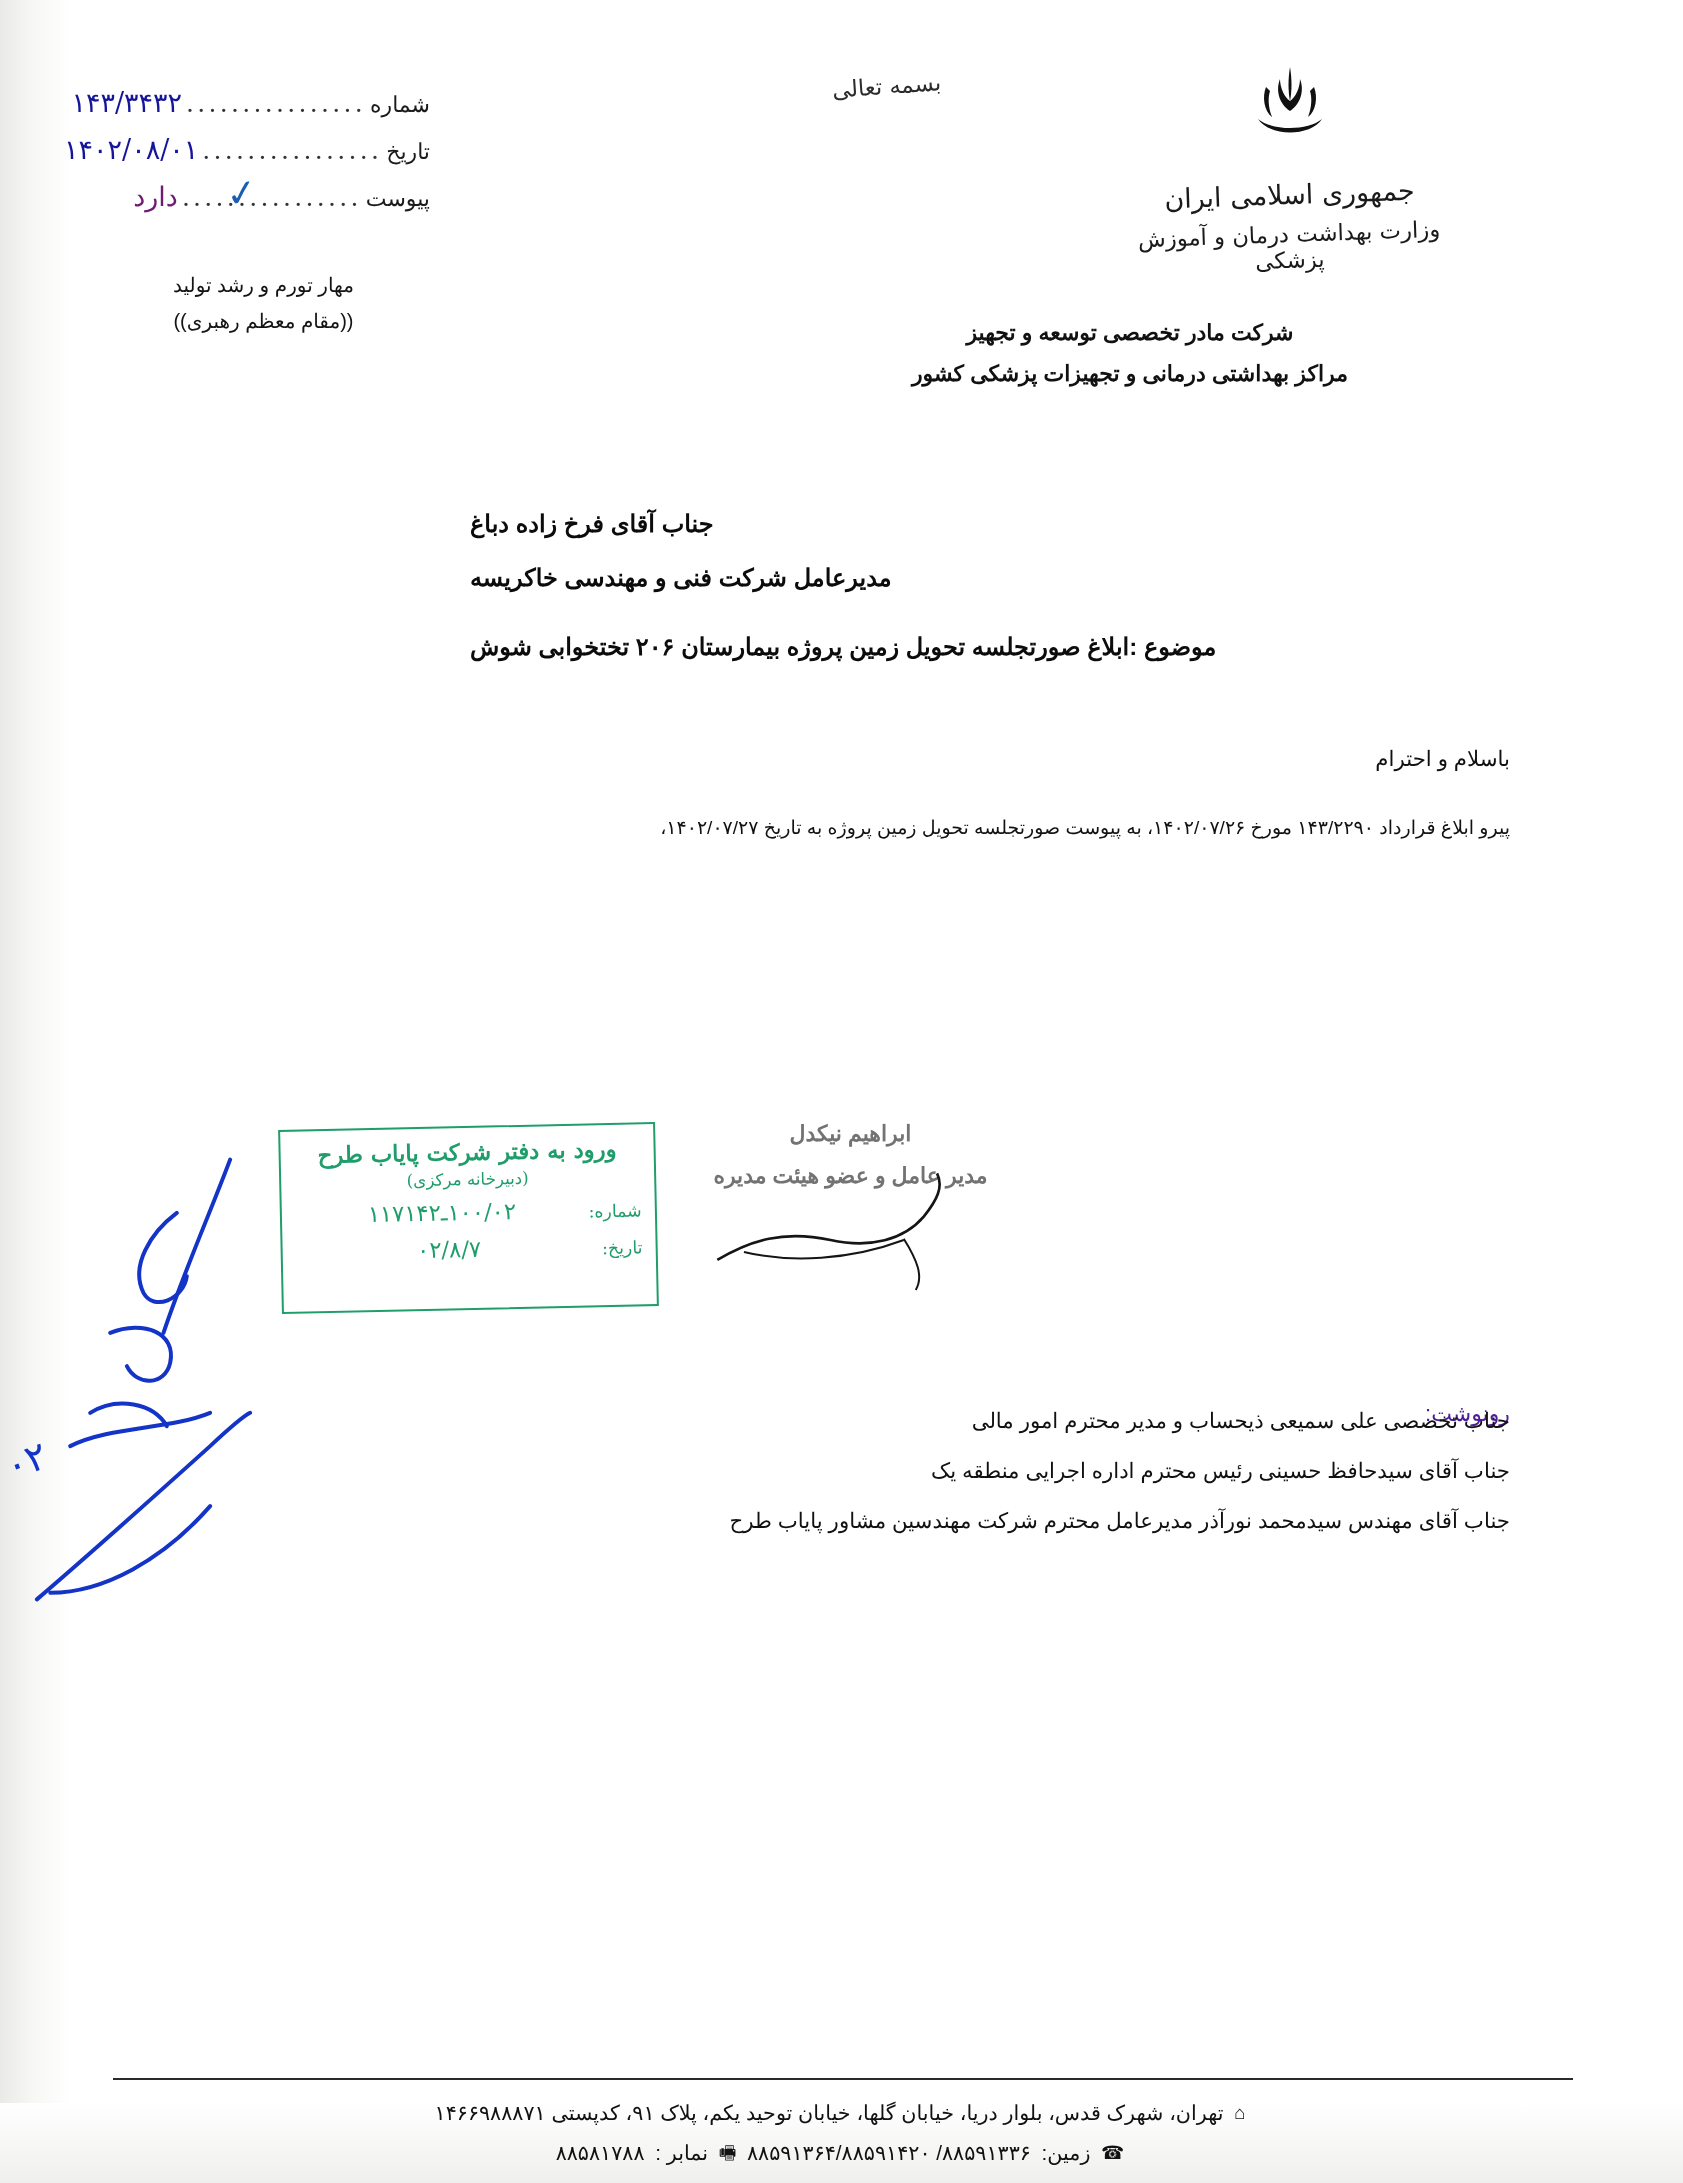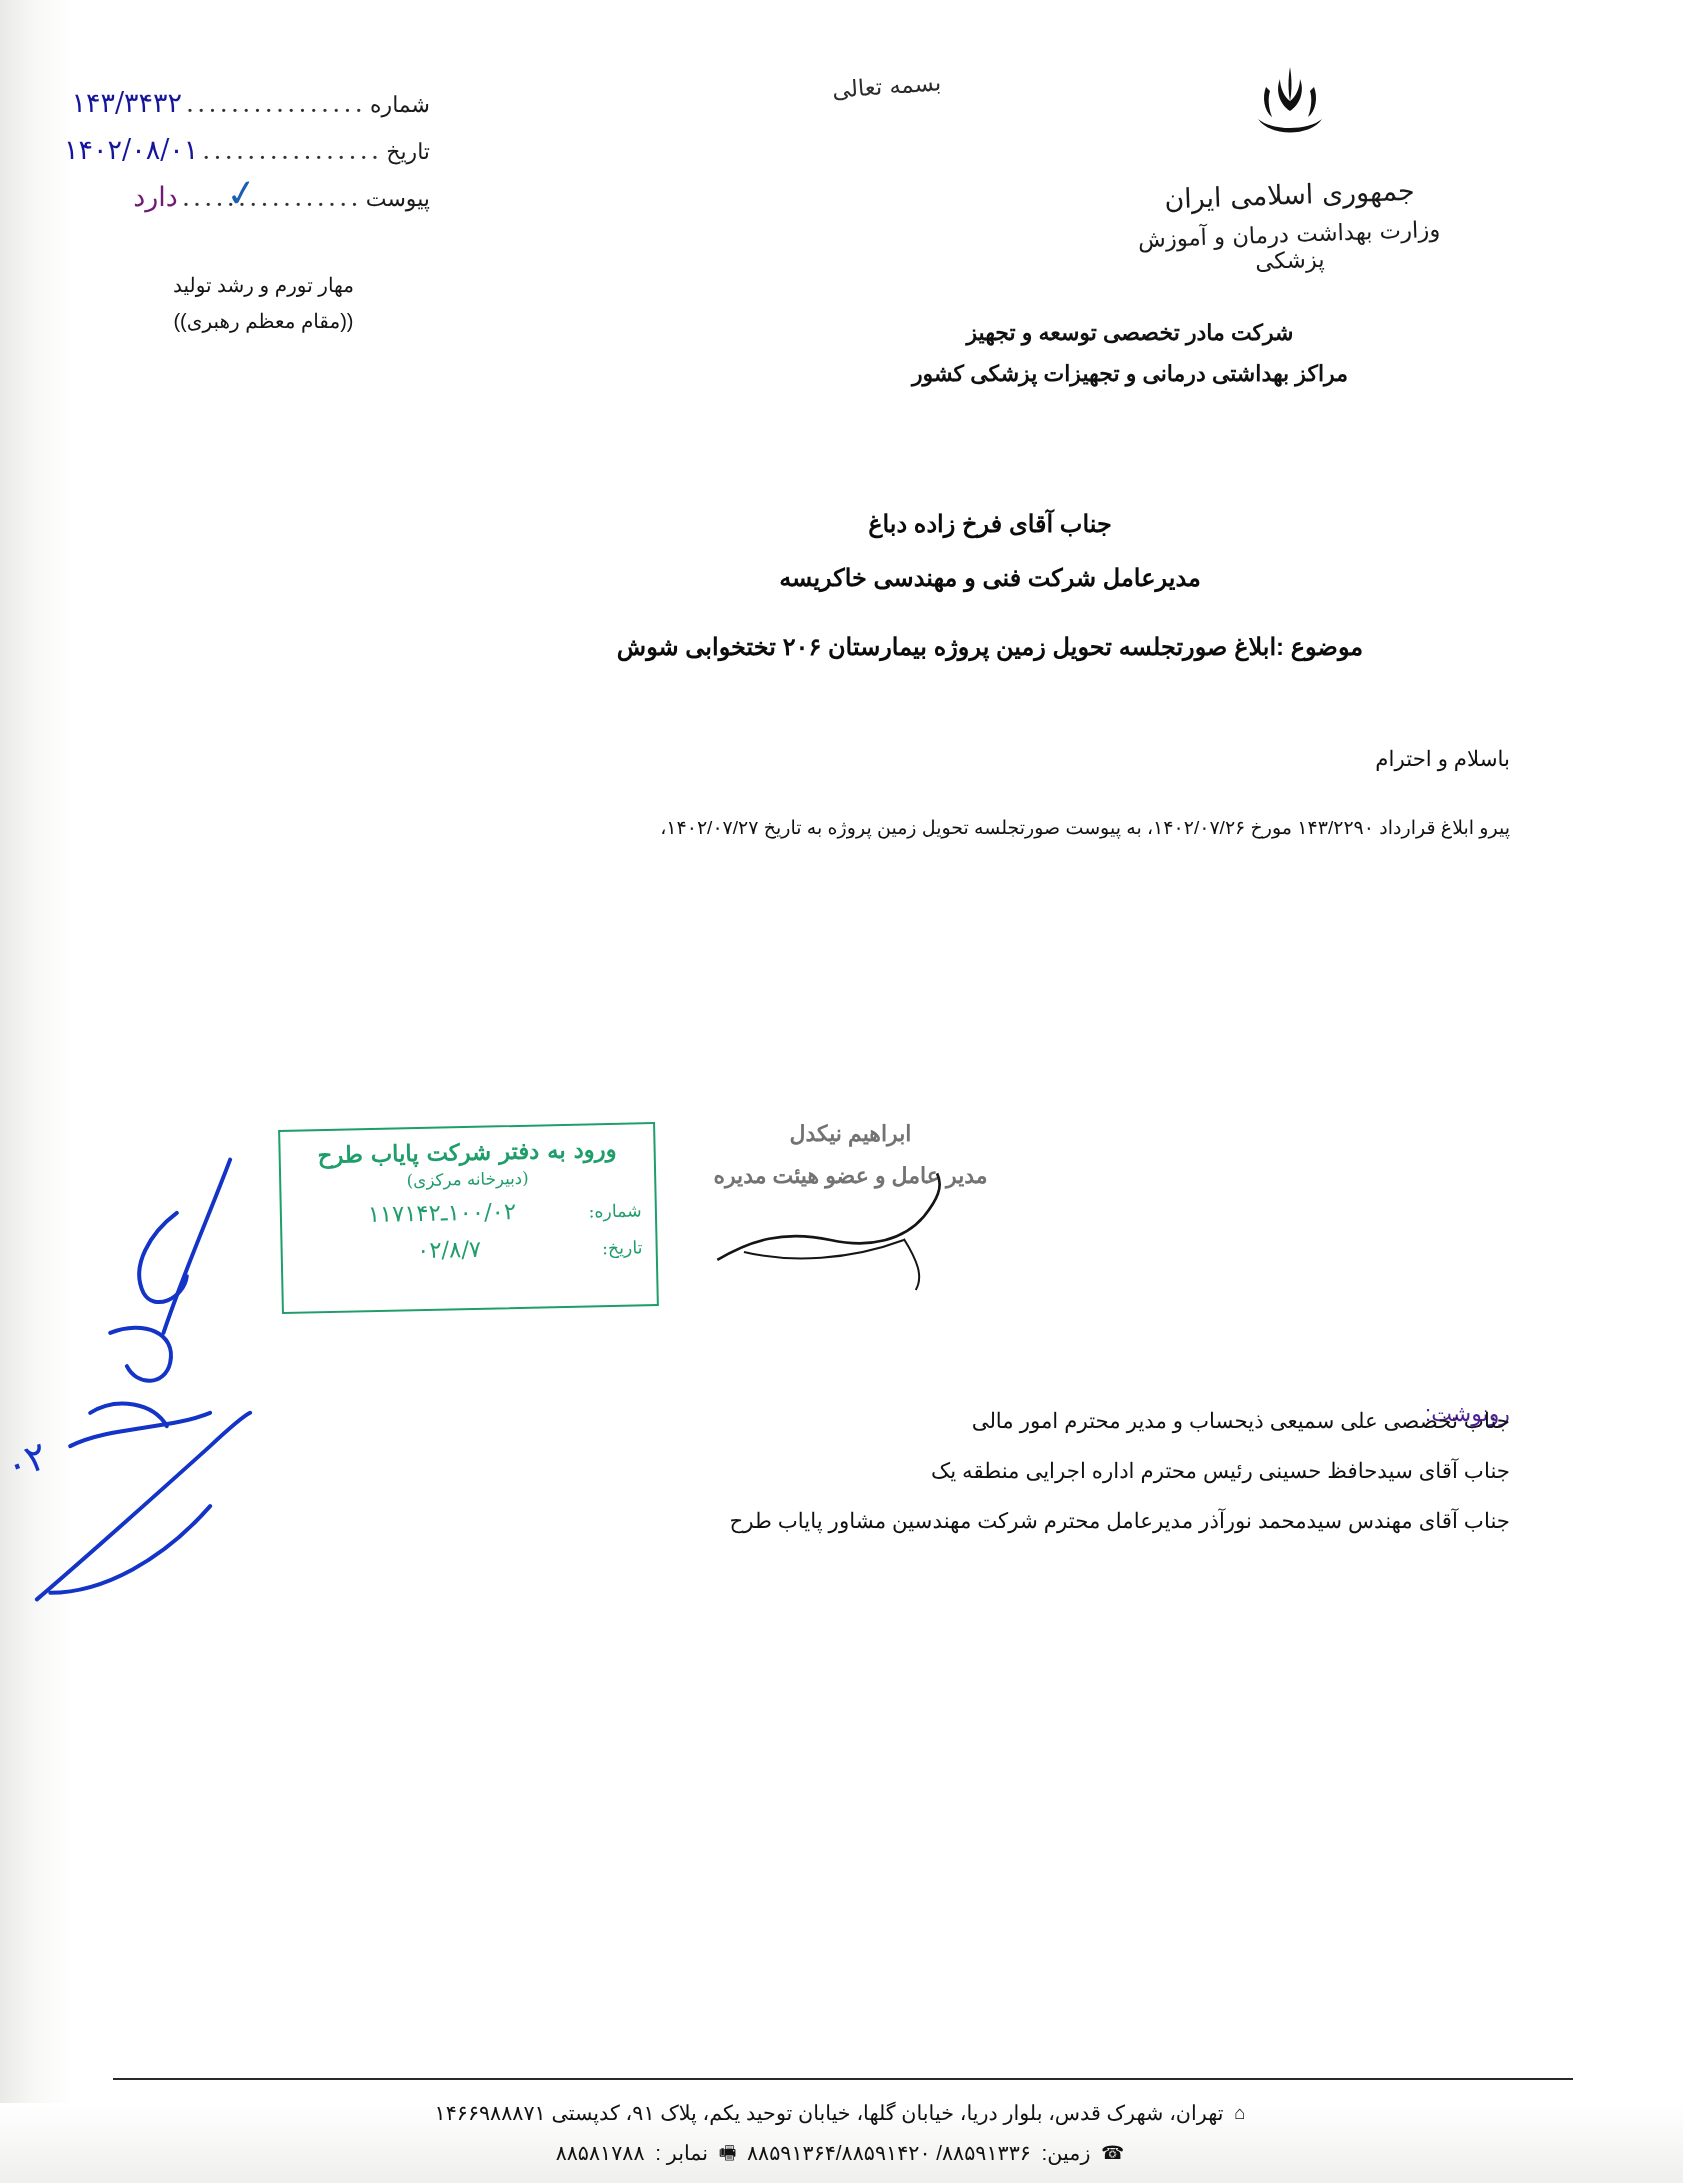--- a/index.html
+++ b/index.html
@@ -139,21 +139,21 @@
     color: #141414;
     line-height: 1.8;
   }
 
   
   .addressee {
     position: absolute;
     top: 497px;
     right: 173px;
     width: 1040px;
-    text-align: center;
+    text-align: left;
     font-size: 24px;
     font-weight: bold;
     color: #0c0c0c;
     line-height: 2.25;
   }
   .addressee .subject {
     margin-top: 14.7px;
   }
 
   .greeting {

